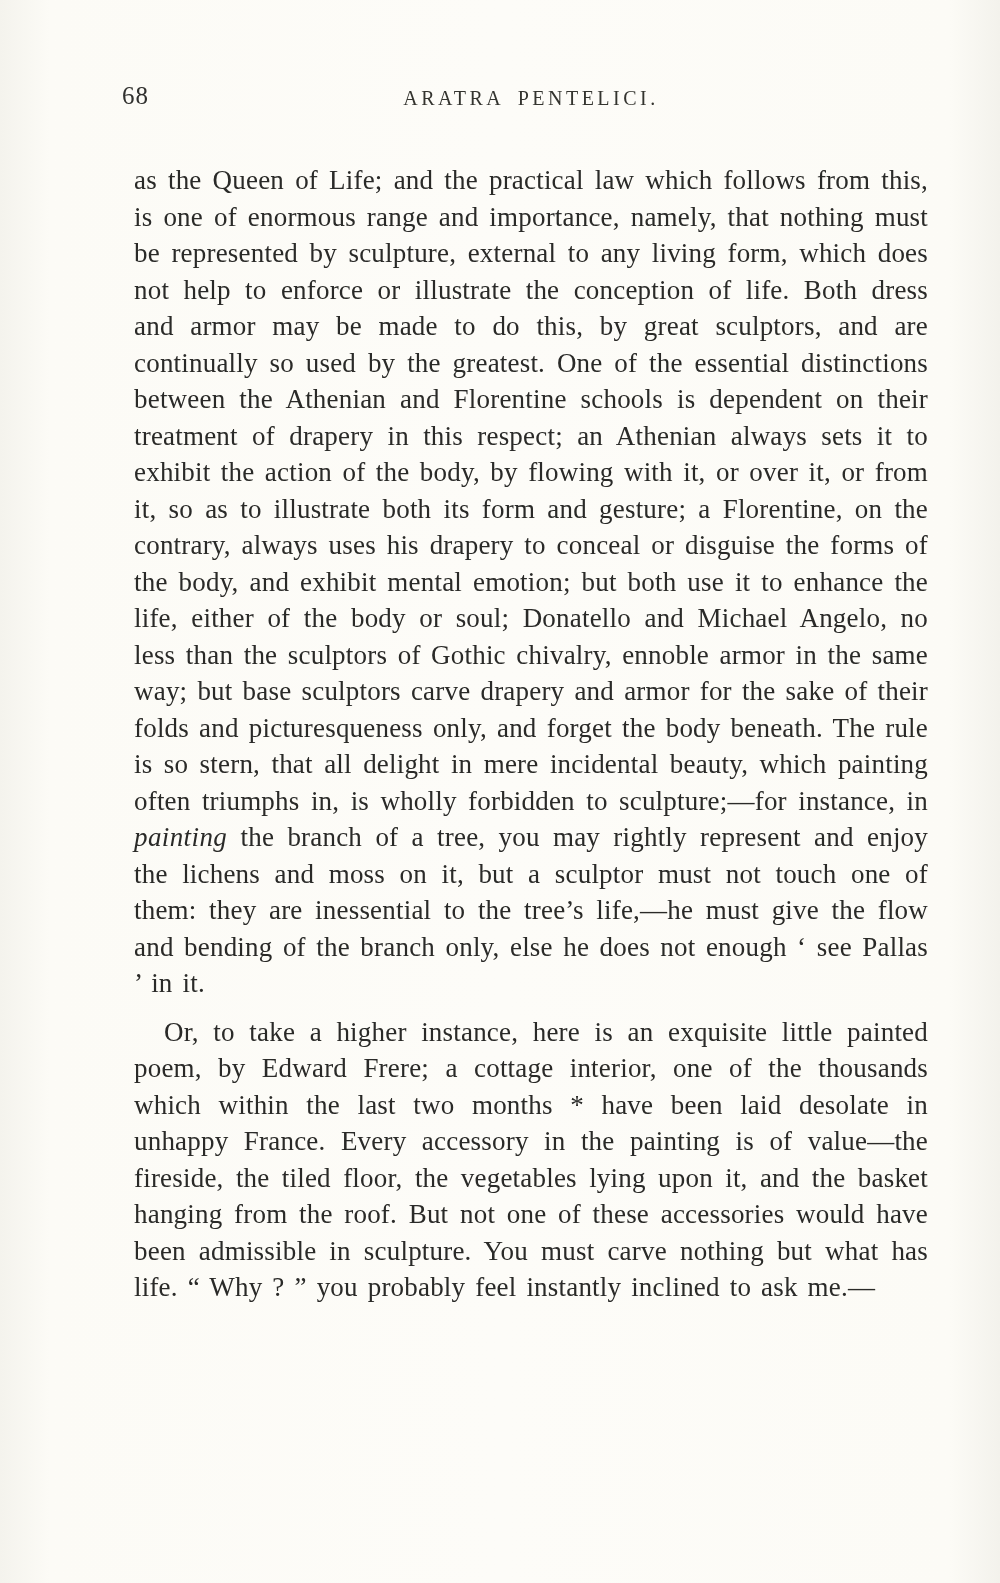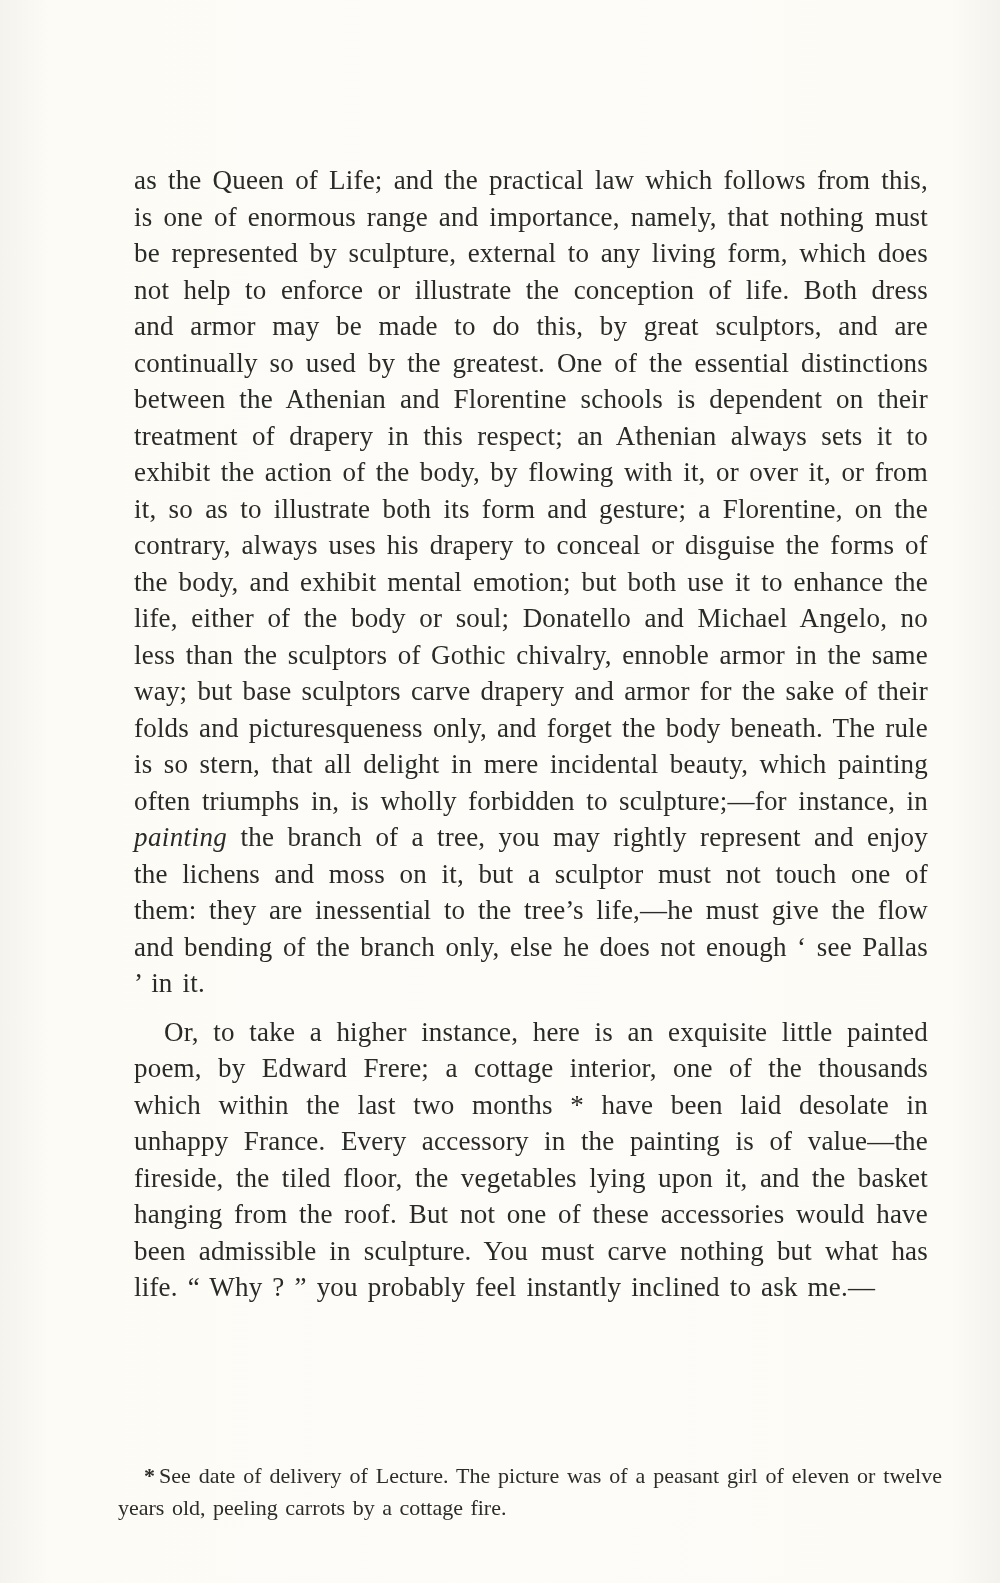--- a/index.html
+++ b/index.html
@@ -81,22 +81,25 @@
   .fn-marker {
     font-weight: bold;
     padding-right: 4px;
   }
 </style>
 </head>
 <body>
 
 <div class="page">
 
+  <div class="page-header">
+    <span class="page-number">68</span>
+    <span class="running-title">ARATRA PENTELICI.</span>
+  </div>
 
   <div class="page-body">
     <p class="para"><span>as the Queen of Life; and the practical law which follows from this, is one of enormous range and importance, namely, that nothing must be represented by sculpture, external to any living form, which does not help to enforce or illustrate the conception of life.  Both dress and armor may be made to do this, by great sculptors, and are continually so used by the greatest.  One of the essential distinctions between the Athenian and Florentine schools is dependent on their treatment of drapery in this respect; an Athenian always sets it to exhibit the action of the body, by flowing with it, or over it, or from it, so as to illustrate both its form and gesture; a Florentine, on the contrary, always uses his drapery to conceal or disguise the forms of the body, and exhibit mental emotion; but both use it to enhance the life, either of the body or soul; Donatello and Michael Angelo, no less than the sculptors of Gothic chivalry, ennoble armor in the same way; but base sculptors carve drapery and armor for the sake of their folds and picturesqueness only, and forget the body beneath.  The rule is so stern, that all delight in mere incidental beauty, which painting often triumphs in, is wholly forbidden to sculpture;—for instance, in </span><em>painting</em><span> the branch of a tree, you may rightly represent and enjoy the lichens and moss on it, but a sculptor must not touch one of them: they are inessential to the tree’s life,—he must give the flow and bending of the branch only, else he does not enough ‘ see Pallas ’ in it.</span></p>
 
     <p class="para para-indent">Or, to take a higher instance, here is an exquisite little painted poem, by Edward Frere; a cottage interior, one of the thousands which within the last two months * have been laid desolate in unhappy France.  Every accessory in the painting is of value—the fireside, the tiled floor, the vegetables lying upon it, and the basket hanging from the roof.  But not one of these accessories would have been admissible in sculpture.  You must carve nothing but what has life. “ Why ? ” you probably feel instantly inclined to ask me.—</p>
   </div>
 
-  <p class="footnote"><span class="fn-marker">*</span><span>See date of delivery of Lecture.  The picture was of a peasant girl of eleven or twelve years old, peeling carrots by a cottage fire.</span></p>
 
 </div>
 
 </body></html>

